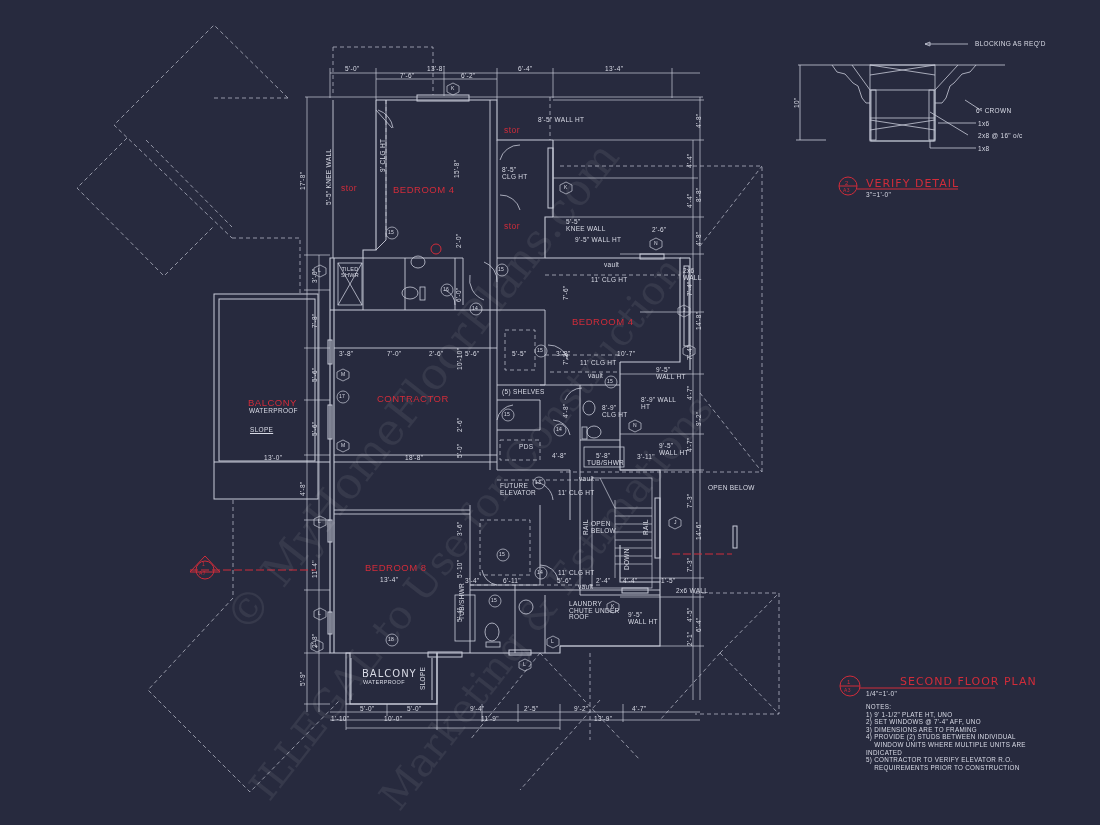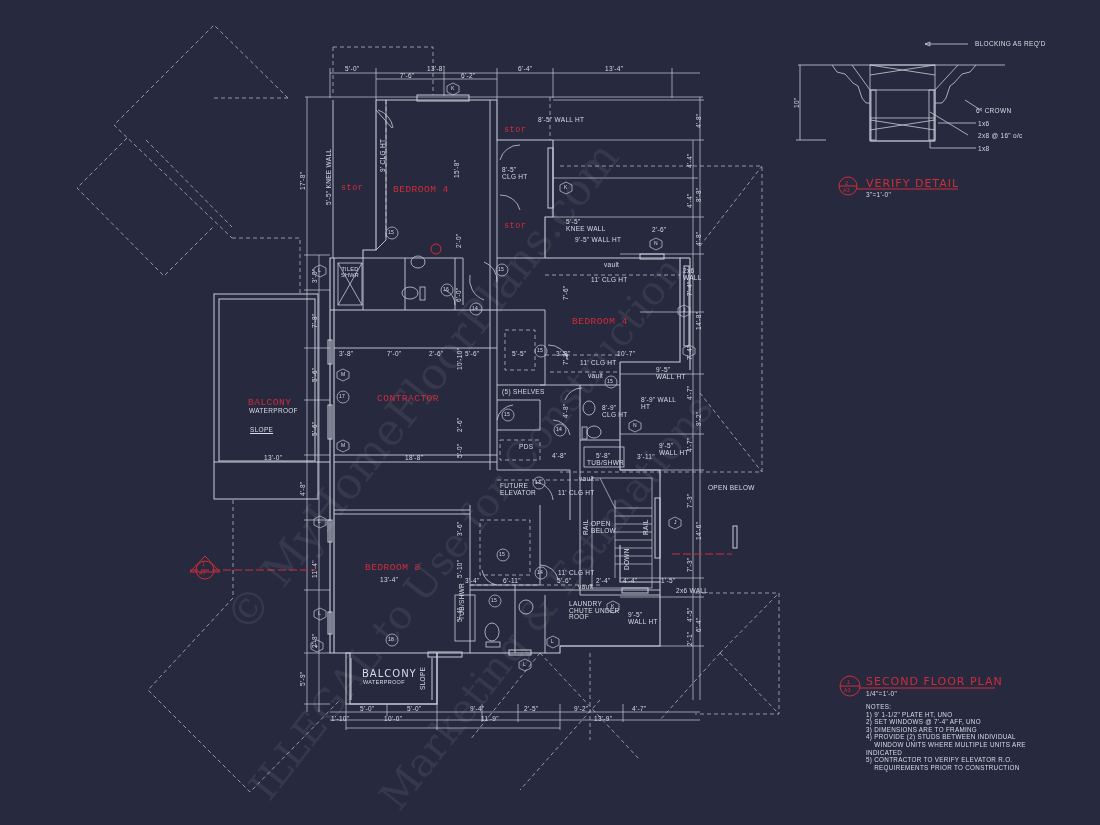--- a/index.html
+++ b/index.html
@@ -1,19 +1,19 @@
 <!DOCTYPE html>
 <html><head>
 <meta charset="utf-8">
 <style>
   html,body{margin:0;padding:0;background:#272a3e;}
   body{width:1100px;height:825px;overflow:hidden;position:relative;font-family:"Liberation Sans",sans-serif;}
   #plan{position:absolute;left:0;top:0;width:1100px;height:825px;}
   .t{position:absolute;color:#d9dbe6;font-family:"Liberation Sans",sans-serif;font-size:6.5px;letter-spacing:0.3px;white-space:nowrap;line-height:1;}
-  .room{position:absolute;color:#d12c3a;font-family:Liberation Mono, monospace;font-size:9.5px;letter-spacing:0.5px;white-space:nowrap;line-height:1;text-align:right;}
+  .room{position:absolute;color:#d12c3a;font-family:Liberation Sans, sans-serif;font-size:9.5px;letter-spacing:0.5px;white-space:nowrap;line-height:1;text-align:right;}
   .title{position:absolute;color:#d12c3a;font-family:"DejaVu Sans",sans-serif;font-size:11px;letter-spacing:1px;white-space:nowrap;line-height:1;}
   .vt{transform:rotate(-90deg);transform-origin:left top;}
   .bal{position:absolute;color:#d9dbe6;font-family:"DejaVu Sans",sans-serif;font-size:10px;letter-spacing:1px;white-space:nowrap;line-height:1;}
   .notes{position:absolute;left:866px;top:703px;color:#d9dbe6;font-size:6.3px;line-height:7.6px;letter-spacing:0.3px;white-space:pre;}
   .wm{position:absolute;color:rgba(255,255,255,0.07);font-family:"DejaVu Serif",serif;white-space:nowrap;transform-origin:left top;pointer-events:none;}
 </style>
 </head>
 <body>
 
 <svg id="plan" viewBox="0 0 1100 825" xmlns="http://www.w3.org/2000/svg">
@@ -490,21 +490,21 @@
 <div class="t" style="left:978px;top:146px;">1x8</div>
 <div class="t vt" style="left:794px;top:108px;">10"</div>
 
 <div class="t" style="left:845px;top:180px;color:#d12c3a;font-size:6px;">2</div>
 <div class="t" style="left:843px;top:188px;color:#d12c3a;font-size:5px;">A3</div>
 <div class="title" style="left:866px;top:178px;">VERIFY DETAIL</div>
 <div class="t" style="left:866px;top:192px;">3"=1'-0"</div>
 
 <div class="t" style="left:847px;top:679px;color:#d12c3a;font-size:6px;">1</div>
 <div class="t" style="left:844px;top:688px;color:#d12c3a;font-size:5px;">A3</div>
-<div class="title" style="left:866px;top:676px;">SECOND FLOOR PLAN</div>
+<div class="title" style="left:900px;top:676px;">SECOND FLOOR PLAN</div>
 <div class="t" style="left:866px;top:691px;">1/4"=1'-0"</div>
 
 <div class="t" style="left:202px;top:562px;color:#d12c3a;font-size:5px;">1</div>
 <div class="t" style="left:199px;top:571px;color:#d12c3a;font-size:5px;">A7</div>
 
 <div class="notes"><span>NOTES:</span>
 <span>1) 9' 1-1/2" PLATE HT, UNO</span>
 <span>2) SET WINDOWS @ 7'-4" AFF, UNO</span>
 <span>3) DIMENSIONS ARE TO FRAMING</span>
 <span>4) PROVIDE (2) STUDS BETWEEN INDIVIDUAL

